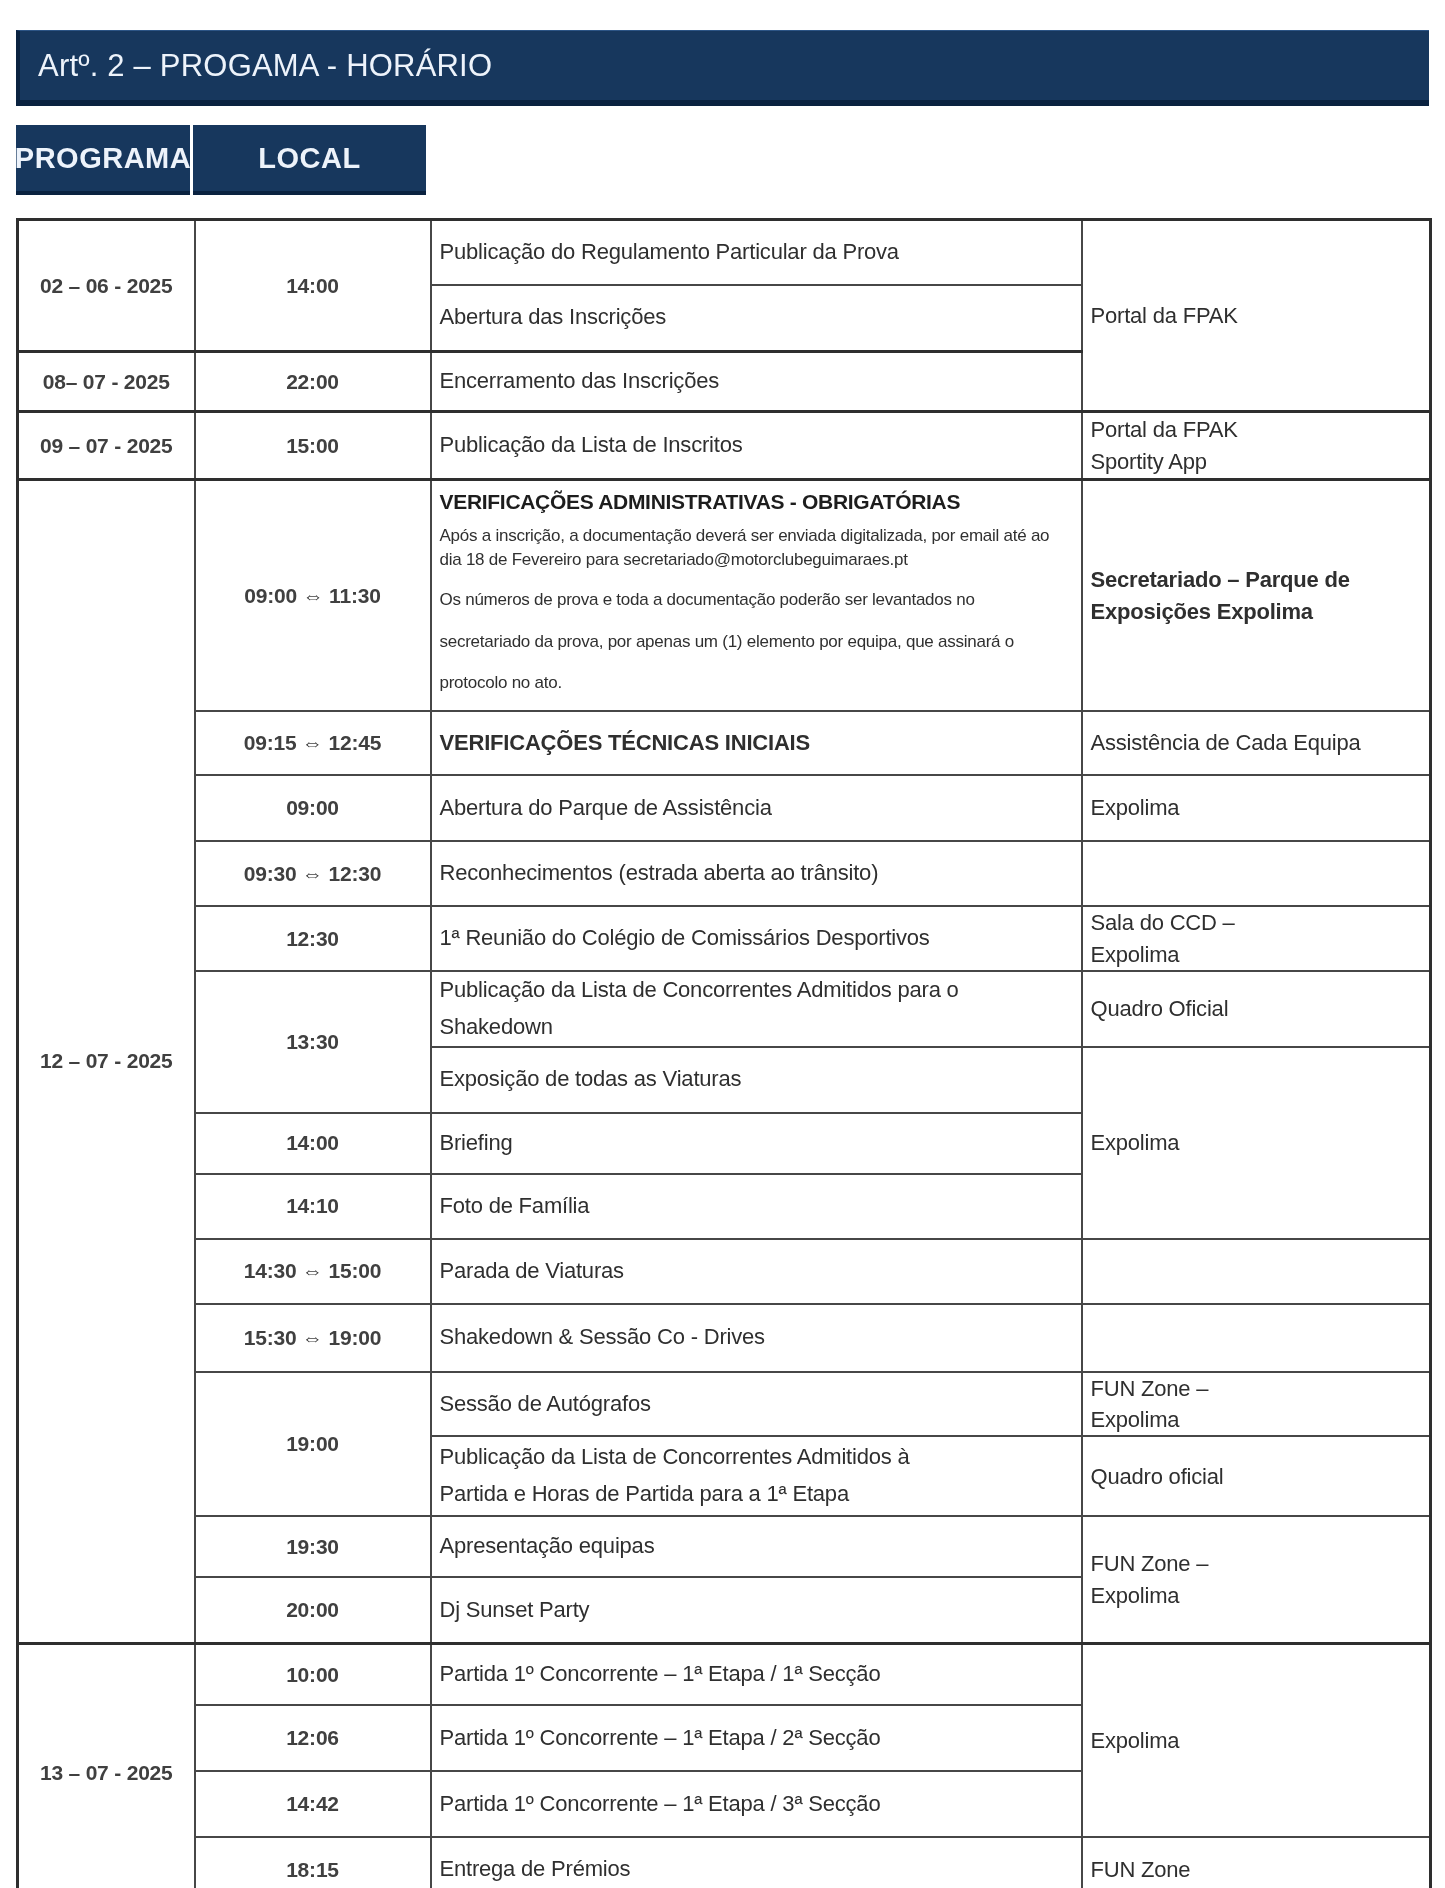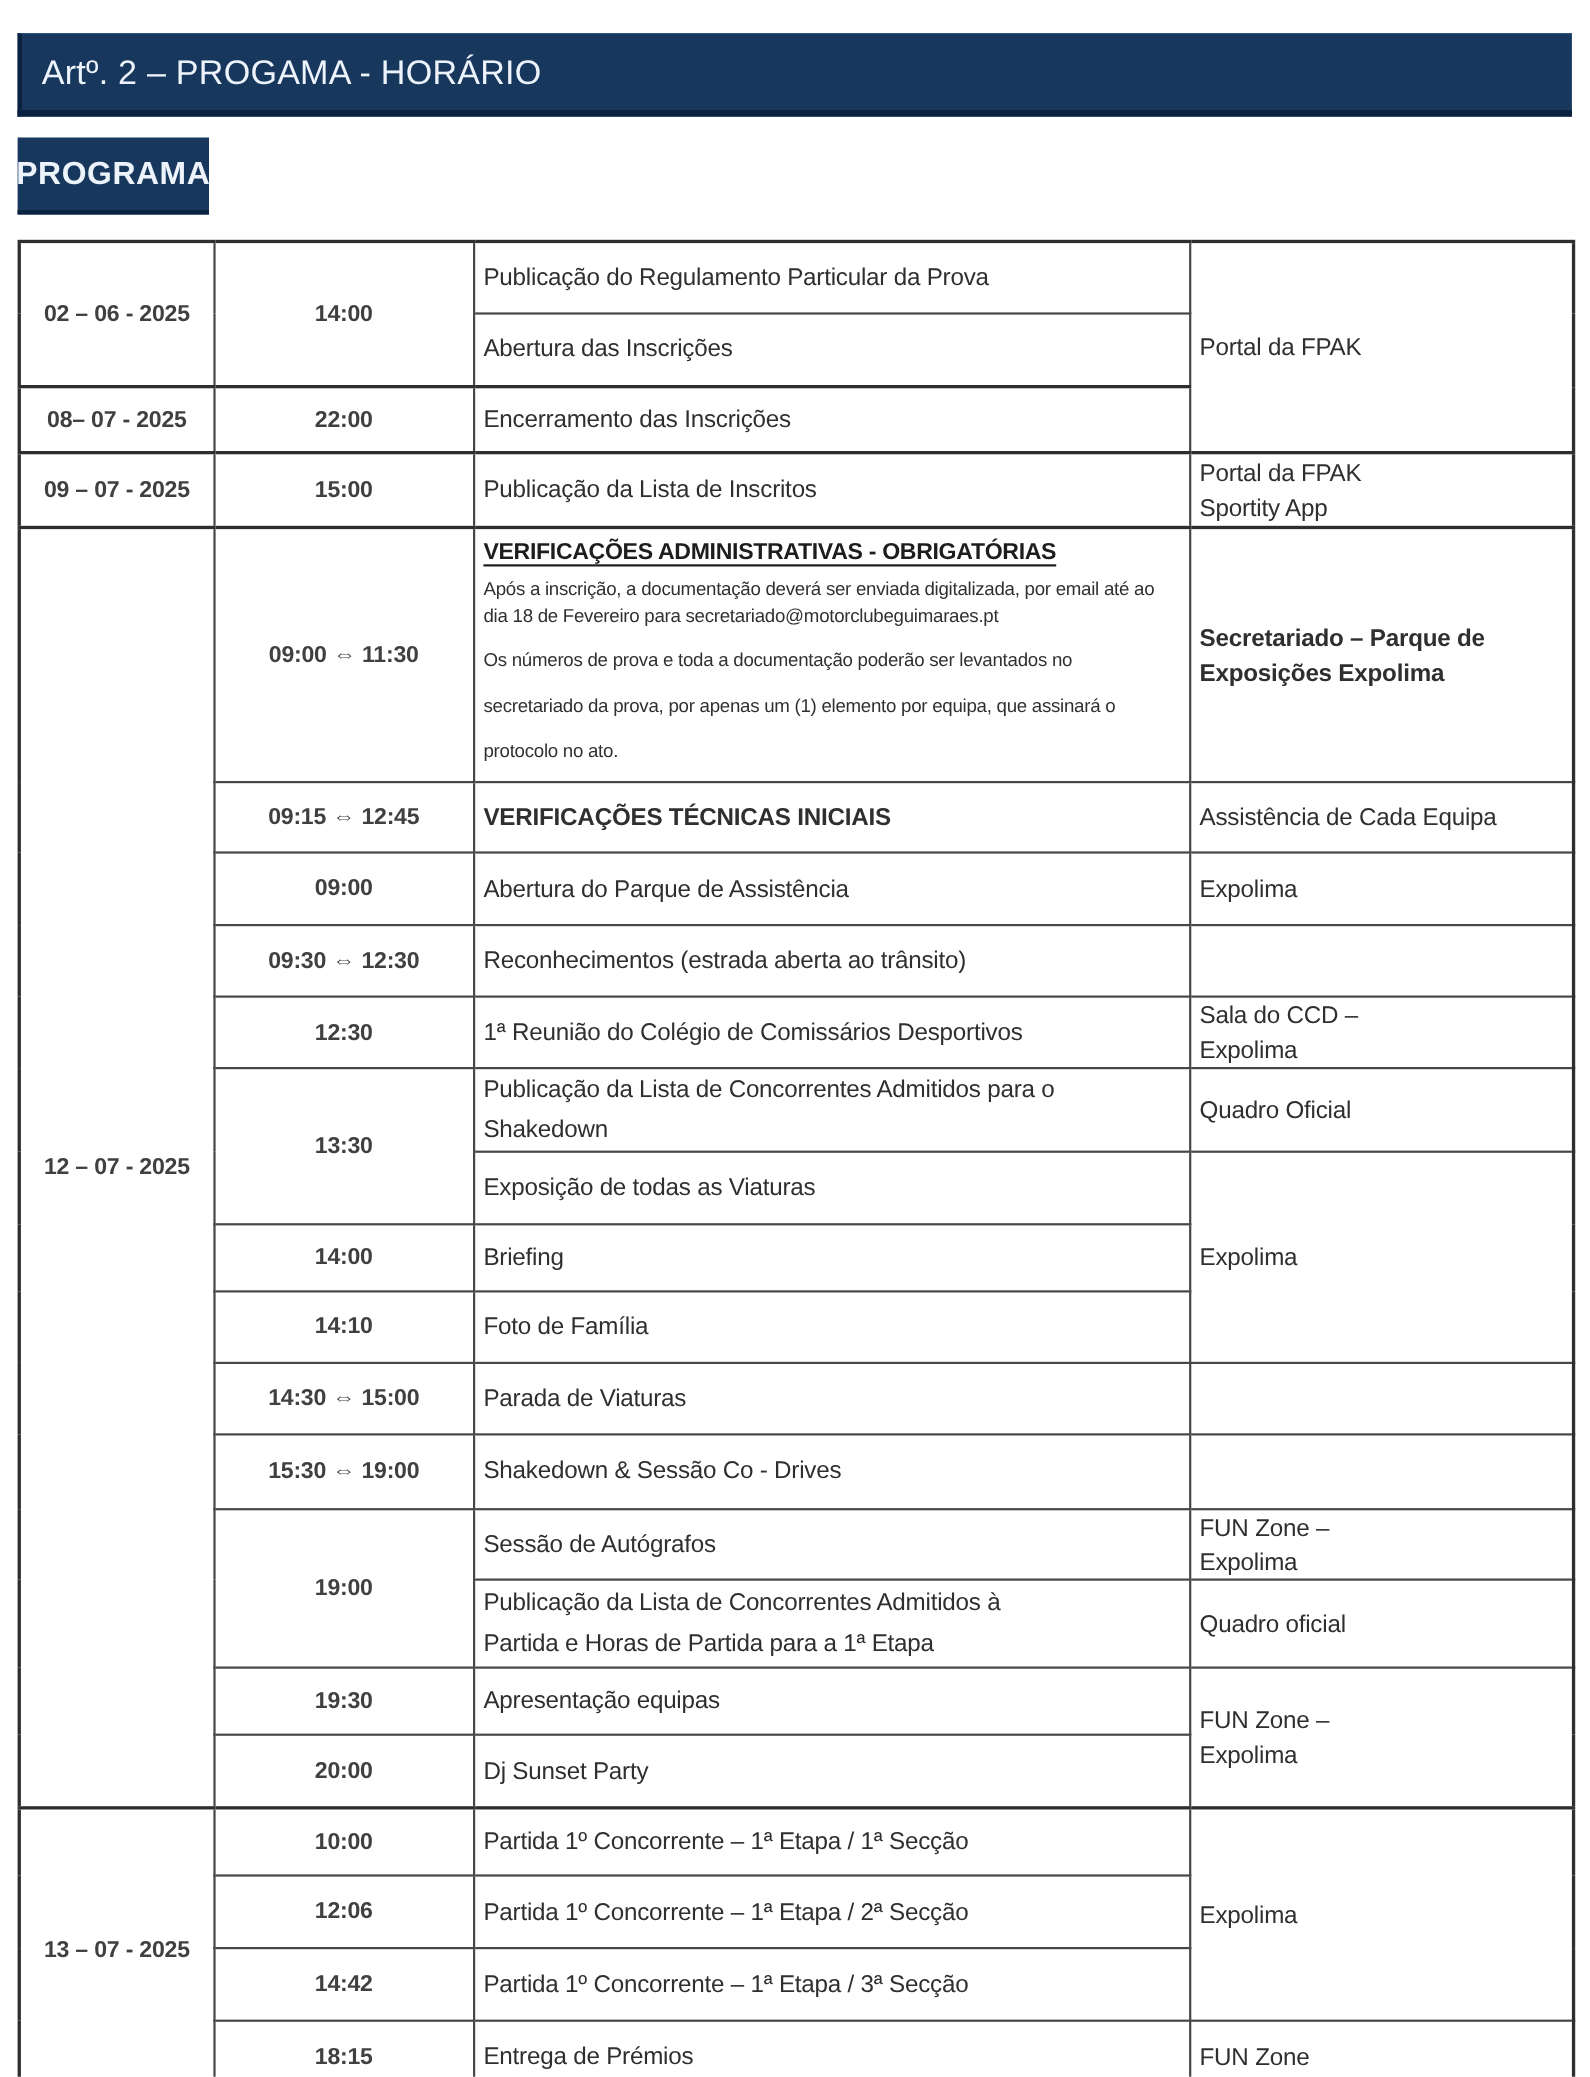--- a/index.html
+++ b/index.html
@@ -83,41 +83,41 @@
     color:#2f2f2f;
     padding-left:15px;
     line-height:1.42;
     letter-spacing:-0.2px;
   }
   td.bold{font-weight:bold;}
   
   .vblock{padding:6px 4px 6px 0;}
   .vheading{
     font-size:21px;font-weight:bold;
-    text-decoration:underline;
     text-underline-offset:5px;
     text-decoration-thickness:2px;
     color:#1d1d1d;
     line-height:1.2;
     margin:2px 0 10px 0;
     letter-spacing:-0.3px;
   }
   .vpara{margin:0;color:#303030;letter-spacing:-0.25px;}
   .vpara.p1{font-size:17px;line-height:1.38;margin-bottom:8px;}
   .vpara.p2{font-size:17px;line-height:2.45;margin-bottom:0;}
 </style>
 </head>
 <body>
 
 <div class="title-bar">
   <span class="title-text">Artº. 2 – PROGAMA - HORÁRIO</span>
 </div>
 
 <div class="col-header">
     <div class="hcell">PROGRAMA</div>
+    <div class="hcell">LOCAL</div>
   </div>
 
 <table class="schedule">
   <colgroup>
     <col style="width:177px">
     <col style="width:236px">
     <col style="width:651px">
     <col style="width:349px">
   </colgroup>
   <tbody>

